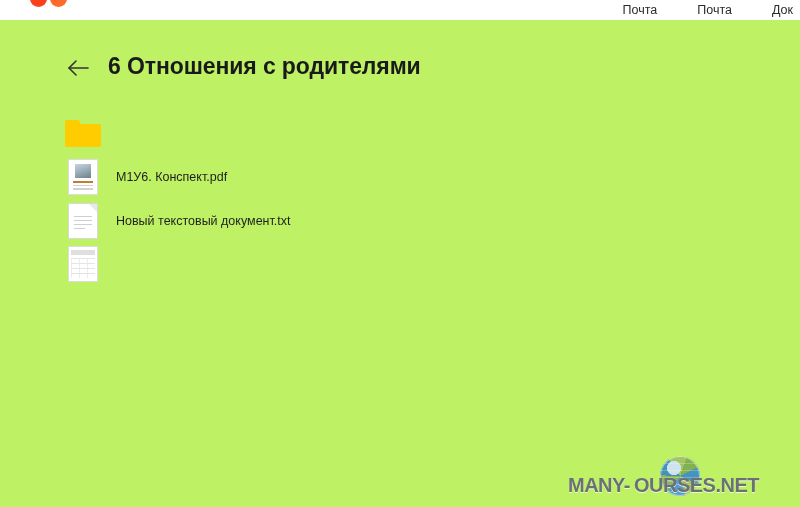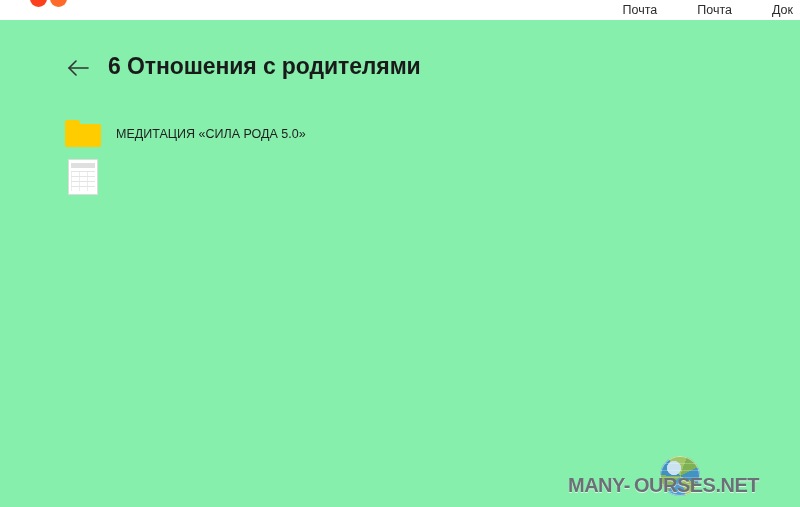--- a/index.html
+++ b/index.html
@@ -6,21 +6,21 @@
   html, body {
     margin: 0; padding: 0;
     width: 800px; height: 507px;
     background: #ffffff;
     font-family: "Liberation Sans", sans-serif;
     overflow: hidden;
   }
   .page {
     position: relative;
     width: 800px; height: 507px;
-    background: #86efac;
+    background: #bef264;
   }
 
   
   .topbar {
     position: absolute;
     top: 0; left: 0;
     width: 800px; height: 20px;
     background: #ffffff;
   }
   .logo {
@@ -337,24 +337,50 @@
 
   <div class="filelist">
 
     <div class="file-row">
       <div class="thumb">
         <div class="ico-folder">
           <span class="tab"></span>
           <span class="body"></span>
         </div>
       </div>
-      <div class="file-name">МЕДИТАЦИЯ «СИЛА РОДА 5.0»</div>
-    </div>
-
-
+    </div>
+
+    <div class="file-row">
+      <div class="thumb">
+        <div class="ico-pdfphoto">
+          <span class="pic"></span>
+          <span class="txt">
+              <i></i>
+              <i class="g"></i>
+              <i class="g"></i>
+            </span>
+        </div>
+      </div>
+      <div class="file-name">М1У6. Конспект.pdf</div>
+    </div>
+
+    <div class="file-row">
+      <div class="thumb">
+        <div class="ico-doc">
+          <span class="fold"></span>
+          <span class="lines">
+              <i></i>
+              <i></i>
+              <i></i>
+              <i></i>
+            </span>
+        </div>
+      </div>
+      <div class="file-name">Новый текстовый документ.txt</div>
+    </div>
 
 
     <div class="file-row">
       <div class="thumb">
         <div class="ico-sheet">
           <span class="hdr"></span>
           <span class="grid"></span>
         </div>
       </div>
     </div>

